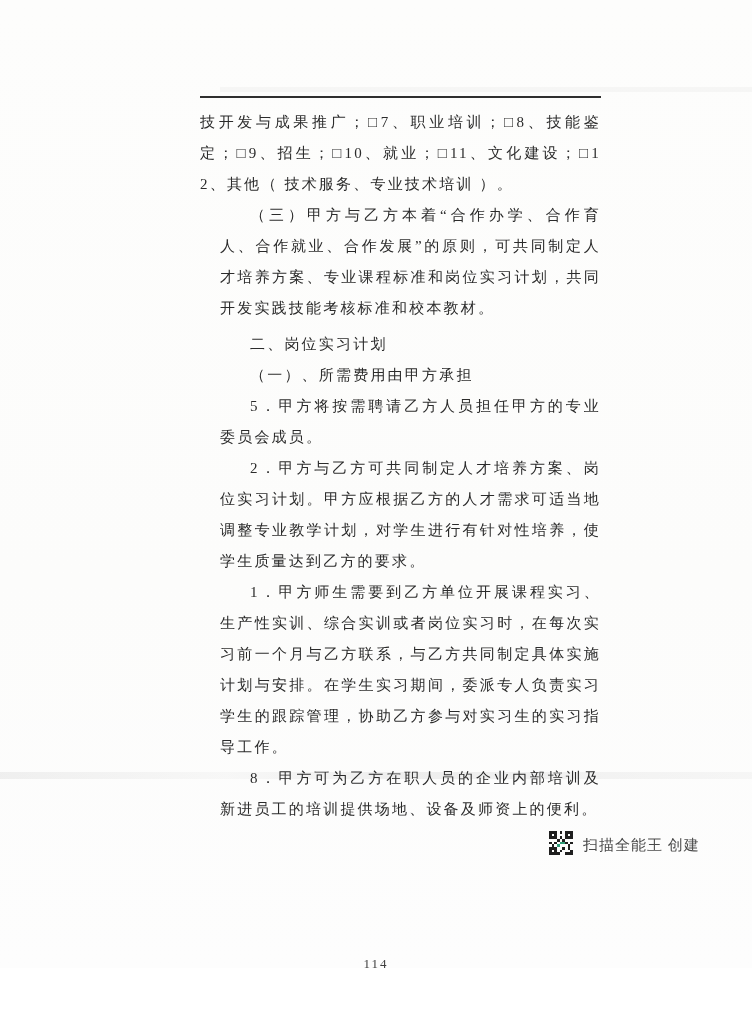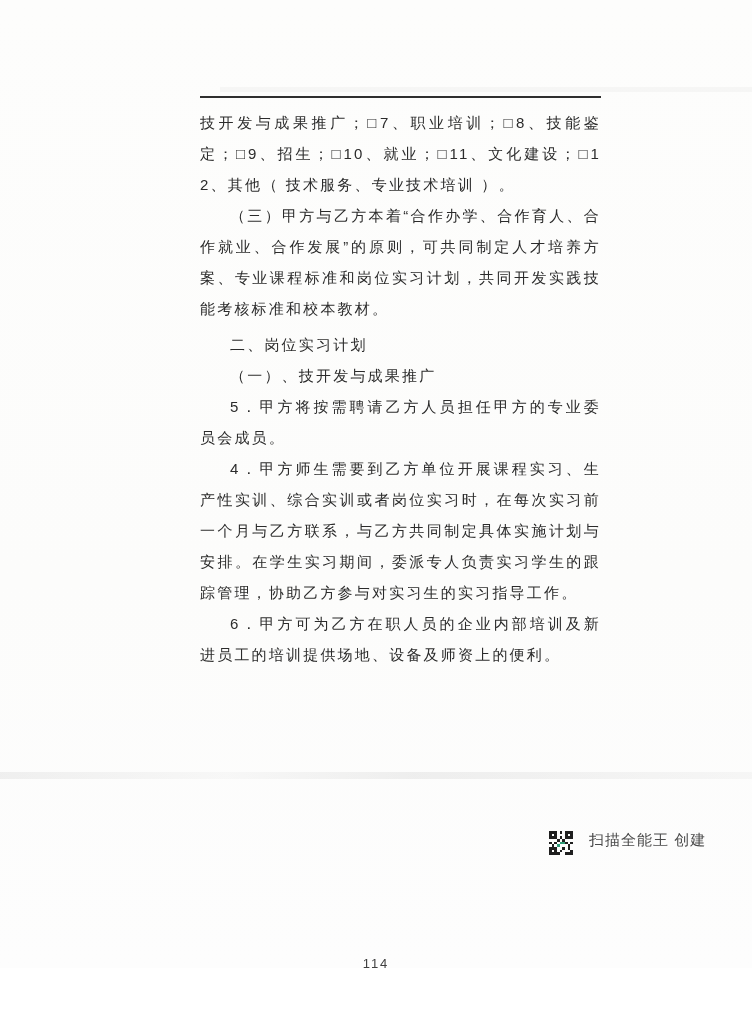--- a/index.html
+++ b/index.html
@@ -6,21 +6,21 @@
     margin: 0;
     padding: 0;
     background: #ffffff;
   }
   .page {
     position: relative;
     width: 752px;
     height: 968px;
     background: linear-gradient(180deg, #fdfdfc 0%, #fcfcfb 60%, #fdfdfd 100%);
     overflow: hidden;
-    font-family: Liberation Sans, sans-serif;
+    font-family: Liberation Serif, serif;
   }
   
   .scan-band-top {
     position: absolute;
     left: 220px; top: 87px;
     width: 532px; height: 5px;
     background: rgba(130,130,130,0.06);
   }
   .scan-band-bottom {
     position: absolute;
@@ -44,28 +44,28 @@
   }
   .para {
     margin: 0;
     font-size: 15px;
     line-height: 31px;
     letter-spacing: 2.2px;
     text-align: justify;
     text-justify: inter-character;
     word-break: break-all;
   }
-  .para.indent { text-indent: 2em; }
+  .para.indent { text-indent: 2em; margin-left: 20px; }
   .para.heading { margin-top: 5px; }
   .watermark {
     position: absolute;
     left: 513px; top: 831px;
     display: flex;
-    align-items: flex-start;
-    gap: 16px;
+    align-items: flex-end;
+    gap: 10px;
     padding-left: 36px;
   }
   .qr {
     width: 24px; height: 24px;
     display: block;
   }
   .watermark-text {
     font-size: 15px;
     letter-spacing: 1px;
     color: #4a4a4a;
@@ -91,30 +91,31 @@
 
   <div class="content">
     <hr class="top-rule">
 
     <p class="para">技开发与成果推广；□7、职业培训；□8、技能鉴定；□9、招生；□10、就业；□11、文化建设；□12、其他（ 技术服务、专业技术培训 ）。</p>
 
     <p class="para indent">（三）甲方与乙方本着“合作办学、合作育人、合作就业、合作发展”的原则，可共同制定人才培养方案、专业课程标准和岗位实习计划，共同开发实践技能考核标准和校本教材。</p>
 
     <p class="para indent heading">二、岗位实习计划</p>
 
-    <p class="para indent">（一）、技开发与成果推广</p>
+    <p class="para indent">（一）、所需费用由甲方承担</p>
 
     <p class="para indent">5．甲方将按需聘请乙方人员担任甲方的专业委员会成员。</p>
 
+    <p class="para indent">2．甲方与乙方可共同制定人才培养方案、岗位实习计划。甲方应根据乙方的人才需求可适当地调整专业教学计划，对学生进行有针对性培养，使学生质量达到乙方的要求。</p>
 
-    <p class="para indent">4．甲方师生需要到乙方单位开展课程实习、生产性实训、综合实训或者岗位实习时，在每次实习前一个月与乙方联系，与乙方共同制定具体实施计划与安排。在学生实习期间，委派专人负责实习学生的跟踪管理，协助乙方参与对实习生的实习指导工作。</p>
+    <p class="para indent">1．甲方师生需要到乙方单位开展课程实习、生产性实训、综合实训或者岗位实习时，在每次实习前一个月与乙方联系，与乙方共同制定具体实施计划与安排。在学生实习期间，委派专人负责实习学生的跟踪管理，协助乙方参与对实习生的实习指导工作。</p>
 
 
 
-    <p class="para indent">6．甲方可为乙方在职人员的企业内部培训及新进员工的培训提供场地、设备及师资上的便利。</p>
+    <p class="para indent">8．甲方可为乙方在职人员的企业内部培训及新进员工的培训提供场地、设备及师资上的便利。</p>
   </div>
 
   <div class="watermark">
     <svg class="qr" viewBox="0 0 9 9" shape-rendering="crispEdges" aria-hidden="true">
       <g fill="#1f1f1f">
         <rect x="0" y="0" width="1" height="1"></rect>
           <rect x="1" y="0" width="1" height="1"></rect>
           <rect x="2" y="0" width="1" height="1"></rect>
           <rect x="4" y="0" width="1" height="1"></rect>
           <rect x="6" y="0" width="1" height="1"></rect>

